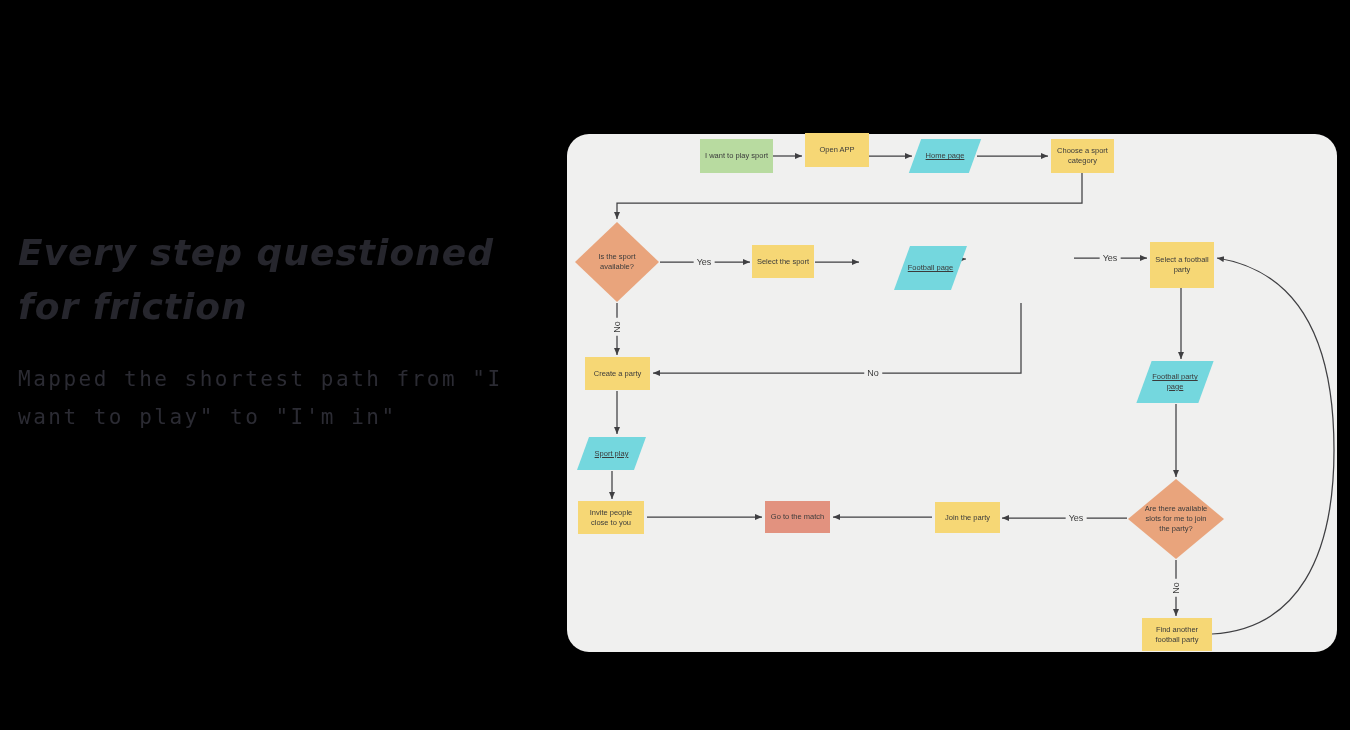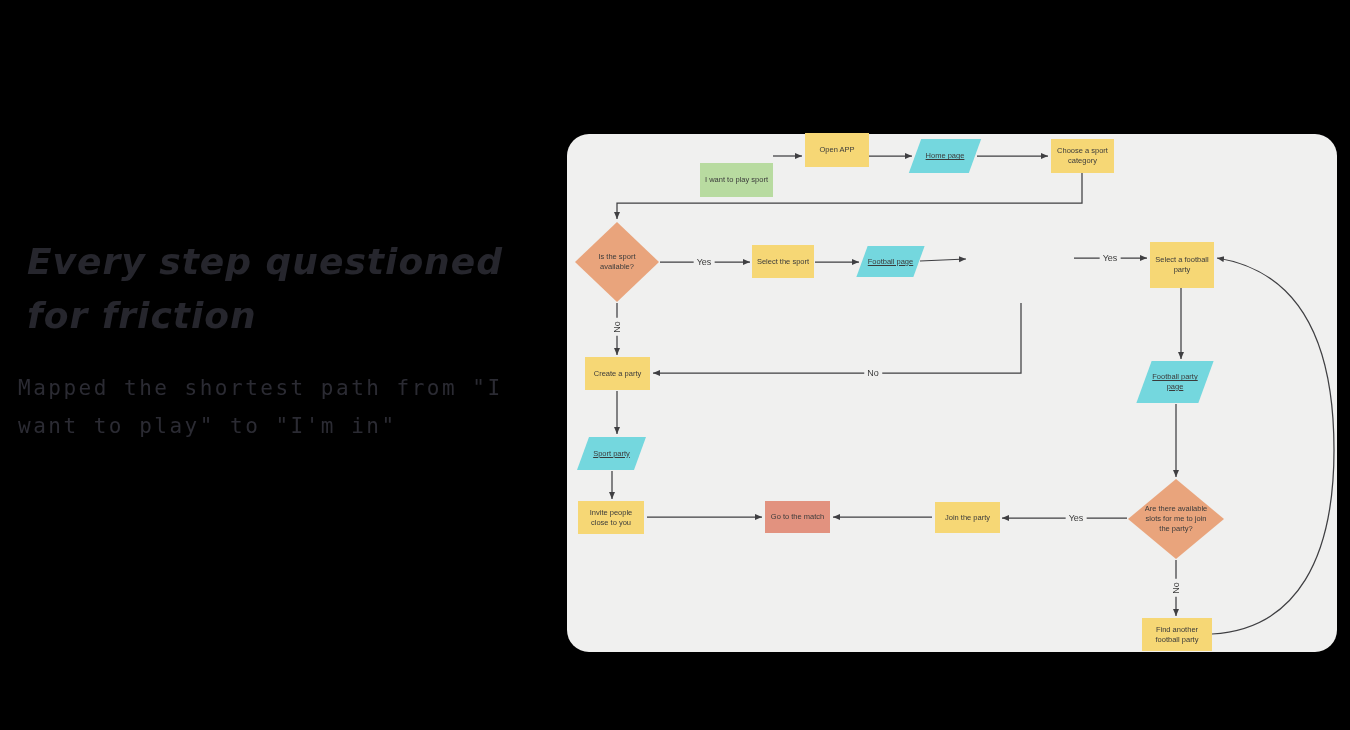--- a/index.html
+++ b/index.html
@@ -4,21 +4,21 @@
 <style>
   html,body { margin:0; padding:0; background:#000; }
   .stage {
     position:relative; width:1350px; height:730px; overflow:hidden;
     background:#000; font-family:"Liberation Sans", sans-serif;
   }
 
   
   .aside { position:absolute; left:18px; top:226px; width:548px; }
   .aside h1 {
-    margin:9px; font-family:"DejaVu Sans", sans-serif;
+    margin:0; font-family:"DejaVu Sans", sans-serif;
     font-style:italic; font-weight:700;
     font-size:36px; line-height:1.5; letter-spacing:1px;
     color:#26262d;
   }
   .aside p {
     margin:26px 4px 0 0; font-family:"DejaVu Sans Mono", monospace;
     font-size:21px; line-height:38px; letter-spacing:2.5px;
     color:#2b2b33;
   }
 
@@ -29,21 +29,21 @@
   }
   svg.connectors { position:absolute; left:0; top:0; width:1350px; height:730px; pointer-events:none; }
   svg.connectors path { fill:none; stroke:var(--c-connector,#3f3f42); stroke-width:1.25px; }
   #arr path { fill:var(--c-connector,#3f3f42); stroke:none; }
 
   .node {
     position:absolute; display:flex; align-items:center; justify-content:center;
     text-align:center; font-size:7.5px; line-height:1.3; color:#3b3b3b;
     box-sizing:border-box; padding:1px 3px;
   }
-  .node.rect.green  { background:var(--c-start,#b8dba0);margin-top:24px; }
+  .node.rect.green  { background:var(--c-start,#b8dba0); }
   .node.rect.yellow { background:var(--c-process,#f6d775); }
   .node.rect.salmon { background:var(--c-end,#e2927f); }
 
   .node.para { background:transparent; padding:0; }
   .node.para::before {
     content:""; position:absolute; inset:0;
     background:var(--c-page,#74d7de); transform:skewX(-20deg);
   }
   .node.para .lbl { position:relative;text-decoration:underline; }
 
@@ -110,31 +110,31 @@
   </div>
 
   <div class="node rect yellow" style="left:1051px;top:139px;width:63px;height:34px">Choose a sport category</div>
 
   <div class="node diamond" style="left:575px;top:222px;width:84px;height:80px">
     <span class="lbl">Is the sport available?</span>
   </div>
 
   <div class="node rect yellow" style="left:752px;top:245px;width:62px;height:33px">Select the sport</div>
 
-  <div class="node para" style="left:862px;top:246px;width:57px;height:31px">
+  <div class="node para" style="left:902px;top:246px;width:57px;height:44px">
     <span class="lbl">Football page</span>
   </div>
 
 
   <div class="node rect yellow" style="left:1150px;top:242px;width:64px;height:46px">Select a football party</div>
 
   <div class="node rect yellow" style="left:585px;top:357px;width:65px;height:33px">Create a party</div>
 
   <div class="node para" style="left:583px;top:437px;width:57px;height:33px">
-    <span class="lbl">Sport party</span>
+    <span class="lbl">Sport play</span>
   </div>
 
   <div class="node rect yellow" style="left:578px;top:501px;width:66px;height:33px">Invite people close to you</div>
 
   <div class="node rect salmon" style="left:765px;top:501px;width:65px;height:32px">Go to the match</div>
 
   <div class="node rect yellow" style="left:935px;top:502px;width:65px;height:31px">Join the party</div>
 
   <div class="node diamond" style="left:1128px;top:479px;width:96px;height:80px">
     <span class="lbl">Are there available slots for me to join the party?</span>

